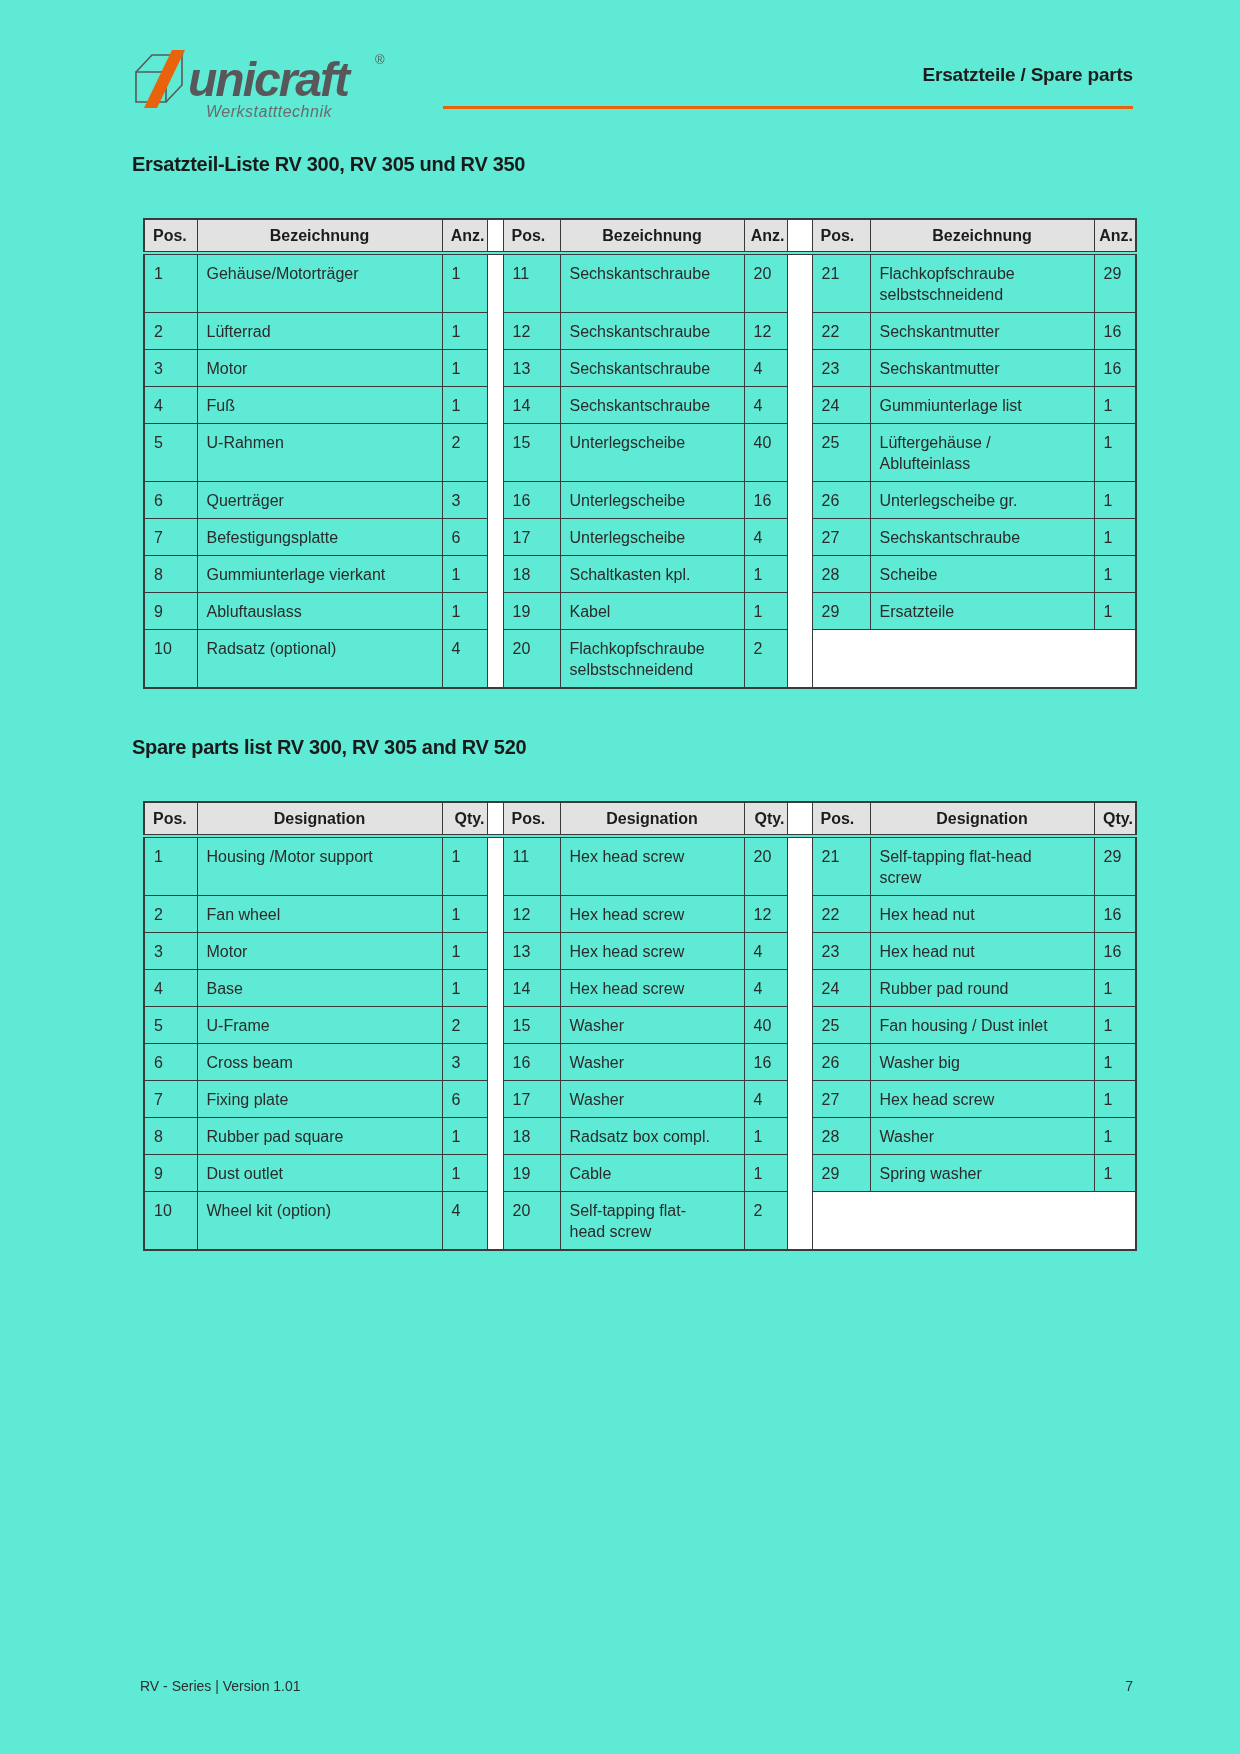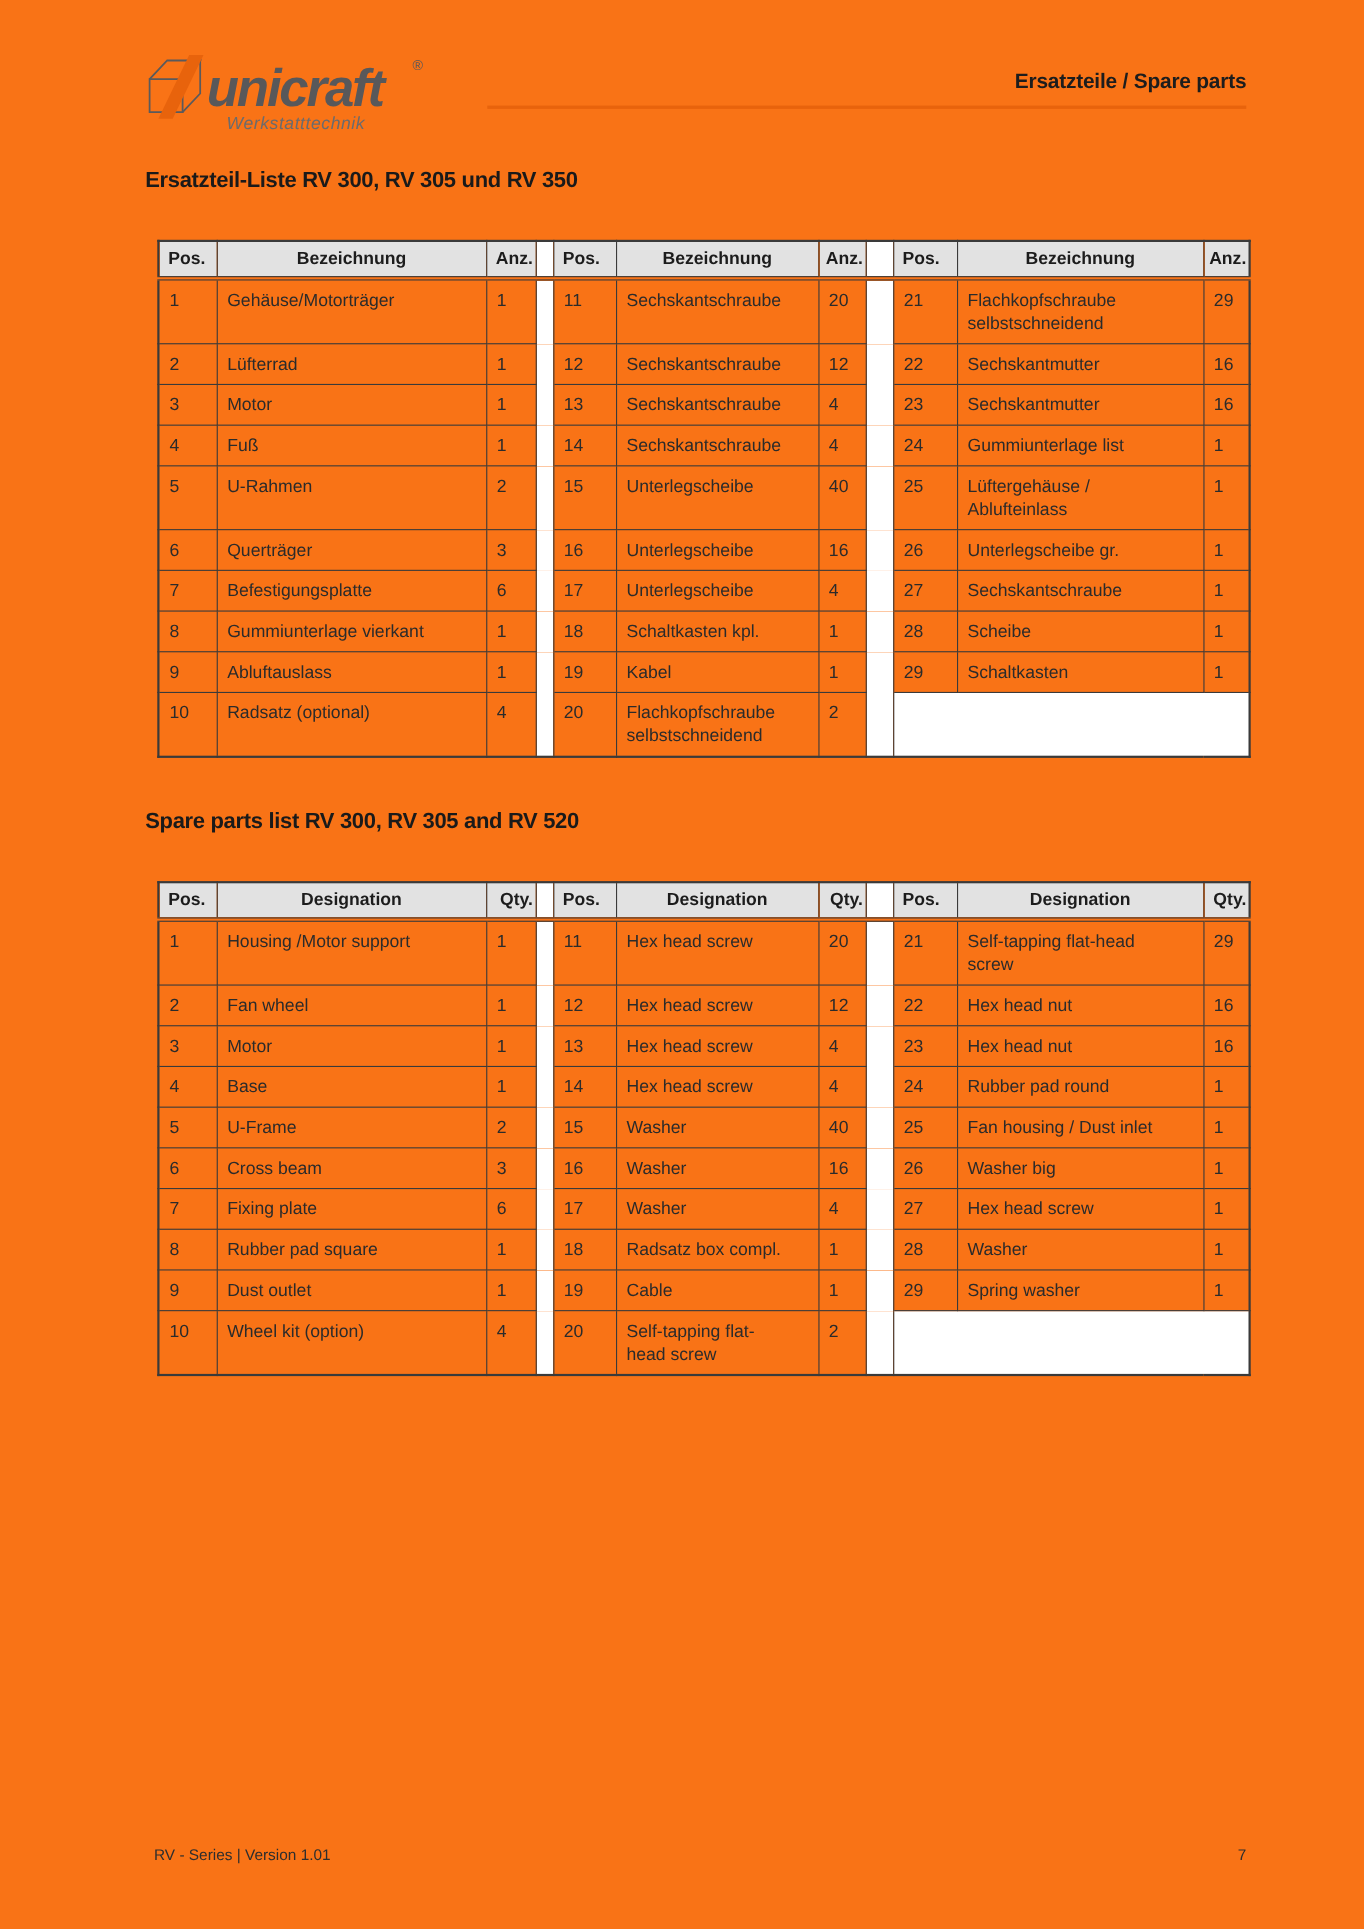--- a/index.html
+++ b/index.html
@@ -3,29 +3,29 @@
 <meta charset="utf-8">
 <style>
   * { box-sizing: border-box; margin: 0; padding: 0; }
   html, body { background: #ffffff; }
   body {
     width: 1240px; height: 1754px;
     position: relative;
     font-family: "Liberation Sans", sans-serif;
     color: #222;
   }
-  .page { position: absolute; inset: 0; background: #f97316; }
+  .page { position: absolute; inset: 0; background: #5eead4; }
 
   
   .logo { position: absolute; left: 128px; top: 38px; }
   .hdr-right {
     position: absolute; right: 107px; top: 64px; width: 690px;
     text-align: right;
     font-size: 19px; font-weight: bold; color: #1d1d1d;
-    padding-bottom: 10px;
+    padding-bottom: 20px;
     border-bottom: 3px solid #e8630c;
     letter-spacing: -0.2px;
   }
 
   
   .content { position: absolute; left: 132px; top: 152px; width: 1003px; }
   h1 {
     font-size: 20px; line-height: 24px; font-weight: bold; color: #1a1a1a;
     letter-spacing: -0.3px;
   }
@@ -238,21 +238,21 @@
           <tr>
             <td class="c-pos">9</td>
             <td class="c-name">Abluftauslass</td>
             <td class="c-qty">1</td>
             <td class="gap"></td>
             <td class="c-pos">19</td>
             <td class="c-name">Kabel</td>
             <td class="c-qty">1</td>
             <td class="gap"></td>
             <td class="c-pos">29</td>
-            <td class="c-name">Schaltkasten</td>
+            <td class="c-name">Ersatzteile</td>
             <td class="c-qty">1</td>
           </tr>
           <tr>
             <td class="c-pos">10</td>
             <td class="c-name">Radsatz (optional)</td>
             <td class="c-qty">4</td>
             <td class="gap"></td>
             <td class="c-pos">20</td>
             <td class="c-name">Flachkopfschraube
 selbstschneidend</td>

